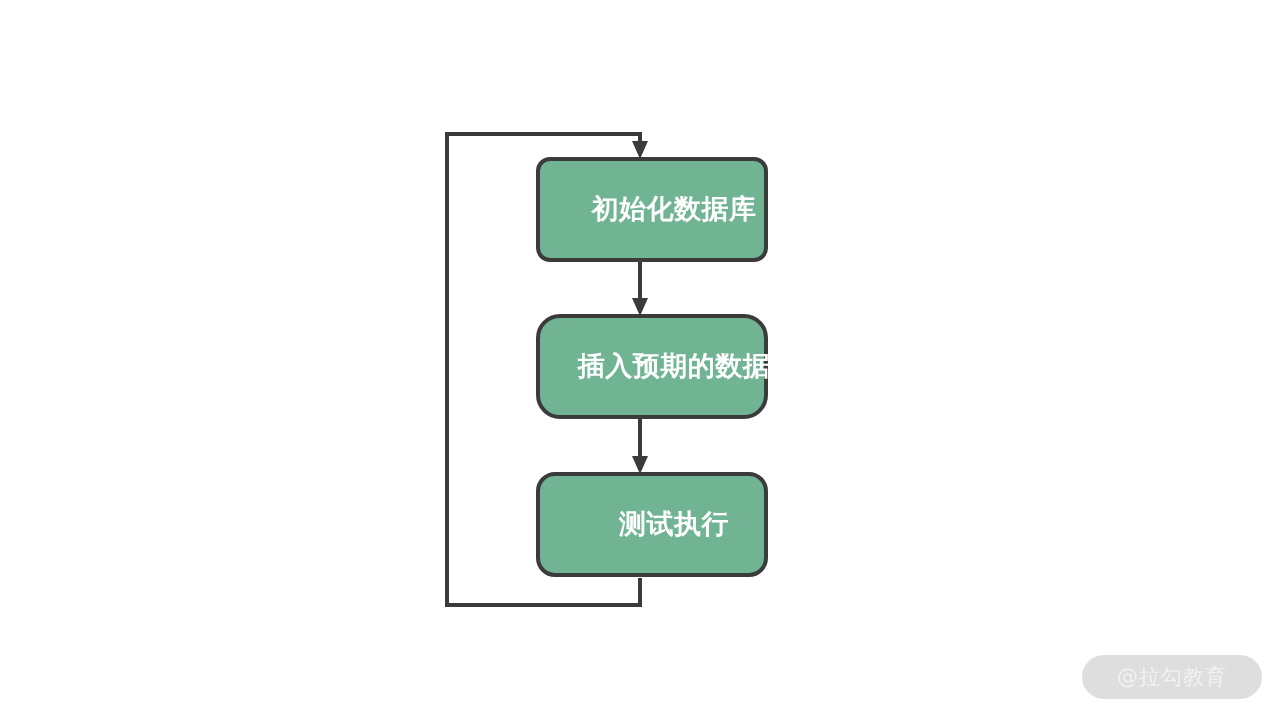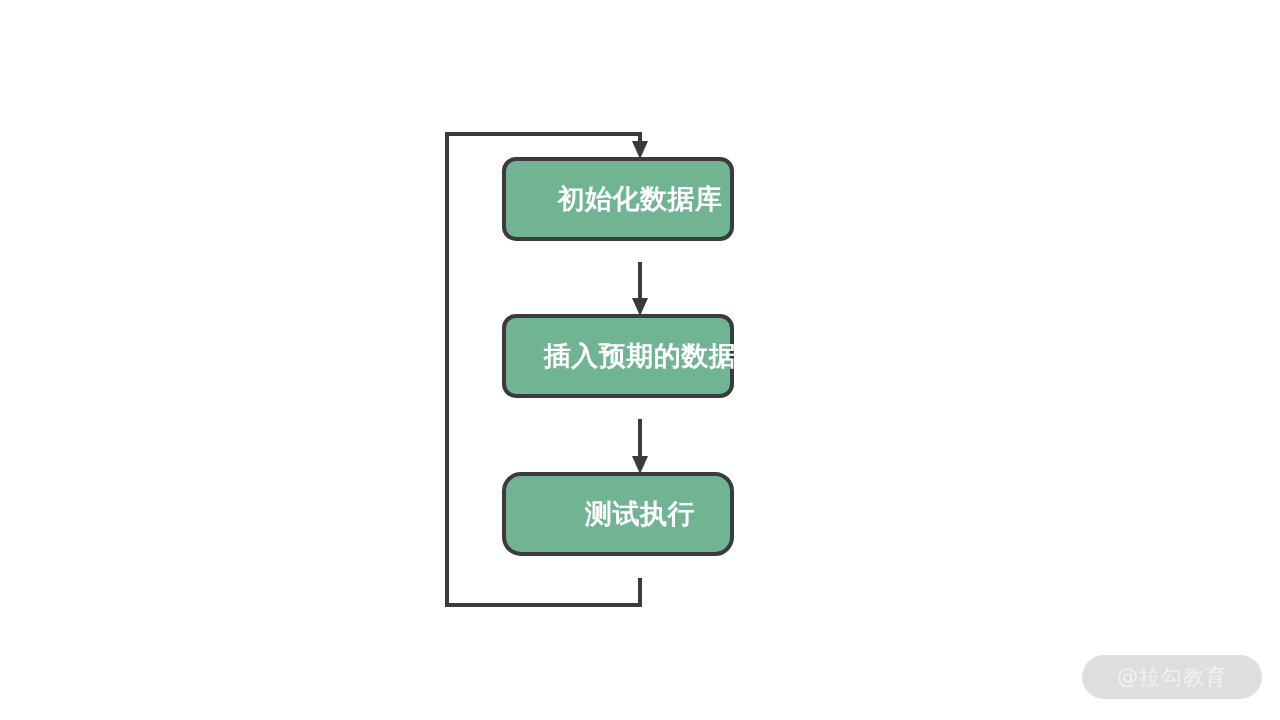--- a/index.html
+++ b/index.html
@@ -28,32 +28,32 @@
     left: 0;
     top: 0;
     width: 1280px;
     height: 720px;
   }
 
   .node-box {
     position: absolute;
     box-sizing: border-box;
     width: 232px;
-    height: 84px;
-    left: 502px;
+    height: 105px;
+    left: 536px;
     background: #71b494;
     border: 4px solid #3b3b3b;
     border-radius: 14px;
     display: flex;
     align-items: center;
     justify-content: center;
     padding-left: 44px;
   }
   .node-box.n1 { top: 157px; }
-  .node-box.n2 { top: 314px; }
+  .node-box.n2 { top: 314px; border-radius: 24px; }
   .node-box.n3 { top: 472px; border-radius: 19px; }
 
   .node-label {
     color: #ffffff;
     font-size: 27px;
     font-weight: bold;
     letter-spacing: 0.5px;
     line-height: 1.2;
     white-space: nowrap;
     text-align: center;

